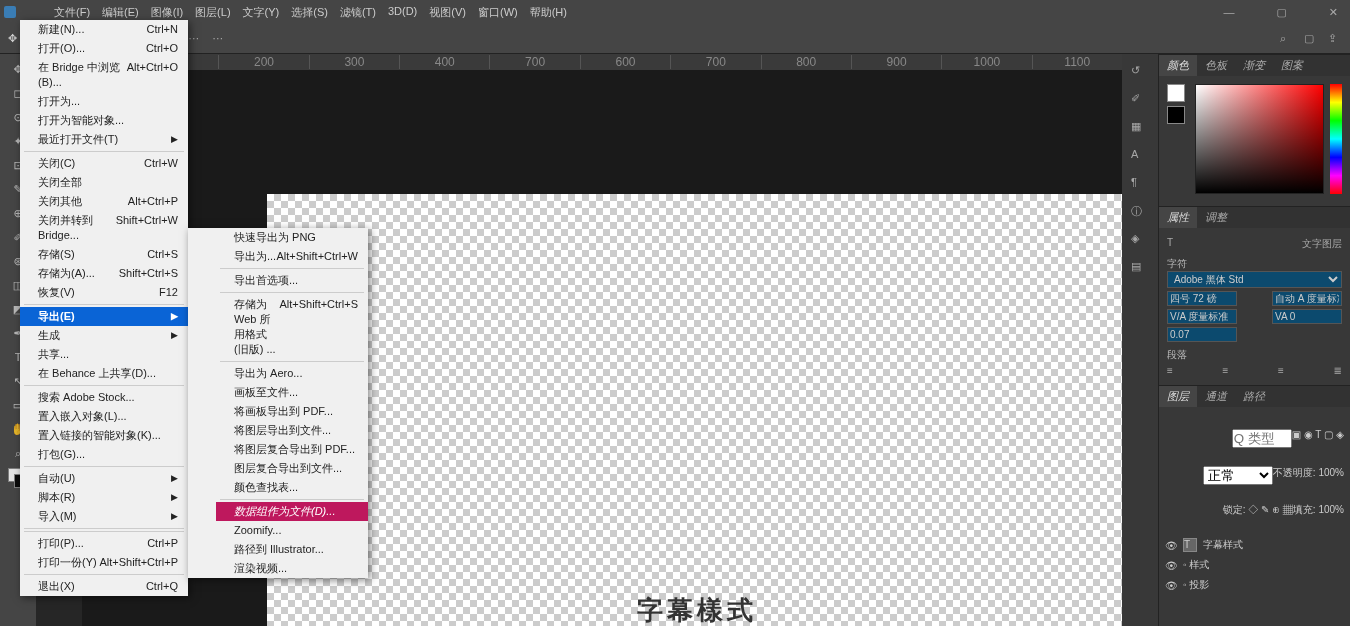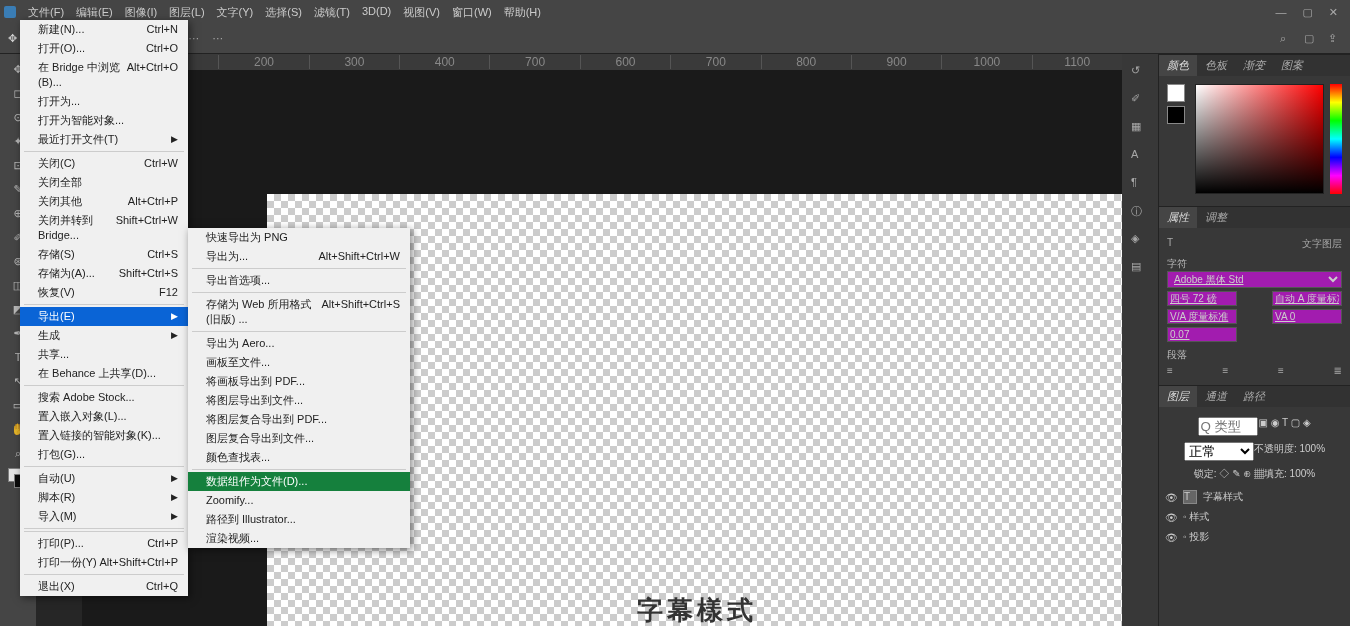--- a/index.html
+++ b/index.html
@@ -1,18 +1,18 @@
 <!DOCTYPE html>
 <html><head>
 <meta charset="utf-8">
 <style>
 * { margin: 0; padding: 0; box-sizing: border-box; font-family: "Microsoft YaHei", sans-serif; }
 body { background: #262626; color: #ccc; font-size: 11px; overflow: hidden; width: 1350px; height: 626px; }
 
-.menubar { height: 20px; background: #454545; display: flex; align-items: center; padding: 12px 4px; }
+.menubar { height: 20px; background: #454545; display: flex; align-items: center; padding: 12px 4px; gap: 26px; }
 .menubar .logo { width: 12px; height: 12px; background: #3a7db5; border-radius: 2px; margin-right: 6px; }
 .menubar .item { padding: 2px 6px; cursor: pointer; }
 .menubar .spacer { flex: 1; }
 .menubar .win-btn { padding: 2px 8px; color: #aaa; }
 
 .toolbar { height: 30px; background: #454545; display: flex; align-items: center; padding: 0 8px; gap: 10px; border-bottom: 1px solid #222; }
 .toolbar .lbl { color: #ccc; font-size: 11px; }
 .toolbar .spacer { flex: 1; }
 .toolbar .ico { width: 14px; height: 14px; display: inline-block; opacity: .7; }
 
@@ -25,53 +25,53 @@
 .canvas-dark { position: absolute; left: 46px; top: 0; right: 0; bottom: 0; background: #1a1a1a; }
 .transparent-bg { position: absolute; left: 185px; top: 140px; width: 860px; height: 440px;
   background-image: linear-gradient(45deg,#ccc 25%,transparent 25%),linear-gradient(-45deg,#ccc 25%,transparent 25%),linear-gradient(45deg,transparent 75%,#ccc 75%),linear-gradient(-45deg,transparent 75%,#ccc 75%);
   background-size: 14px 14px; background-position: 0 0,0 7px,7px -7px,-7px 0; background-color: #fff; }
 .caption { position: absolute; bottom: 6px; left: 50%; transform: translateX(-50%); font-size: 26px; color: #333; font-weight: 600; letter-spacing: 4px; margin-top: 44px; }
 .ruler-h { position: absolute; left: 46px; top: 0; right: 0; height: 16px; background: #3a3a3a; display: flex; align-items: center; font-size: 12px; color: #888; }
 .ruler-h span { flex: 1; text-align: center; border-left: 1px solid #555; }
 
 .dropdown { position: absolute; top: 20px; left: 20px; width: 168px; background: #f0f0f0; color: #222; box-shadow: 2px 2px 8px rgba(0,0,0,.5); z-index: 100; }
 .dropdown .row { display: flex; justify-content: space-between; padding: 2px 10px 2px 18px; font-size: 11px; line-height: 15px; }
-.dropdown .row.hl { background: #0a64d6; color: #fff; }
+.dropdown .row.hl { background: #0a64d6; color: #fff; font-weight: bold; }
 .dropdown .row .arr { font-size: 9px; }
 .dropdown .sep { height: 1px; background: #ccc; margin: 2px 4px; }
 
-.submenu { position: absolute; top: 228px; left: 188px; width: 222px; background: #f0f0f0; color: #222; box-shadow: 2px 2px 8px rgba(0,0,0,.5); z-index: 101; }
+.submenu { position: absolute; top: 228px; left: 188px; width: 180px; background: #f0f0f0; color: #222; box-shadow: 2px 2px 8px rgba(0,0,0,.5); z-index: 101; padding-left: 28px; }
 .submenu .row { display: flex; justify-content: space-between; padding: 2px 10px 2px 18px; font-size: 11px; line-height: 15px; }
-.submenu .row.hl { background: #15803d; color: #fff; }
+.submenu .row.hl { background: #be185d; color: #fff; font-style: italic; }
 .submenu .sep { height: 1px; background: #ccc; margin: 2px 4px; }
 
 .rp { width: 192px; background: #383838; border-left: 1px solid #222; }
 .rtabs { width: 36px; background: #383838; display: flex; flex-direction: column; gap: 10px; padding: 10px 0; align-items: center; }
 .rtab { width: 18px; height: 18px; opacity: .75; }
 
 .right { display: flex; height: 576px; }
 
 .panel { border-top: 1px solid #222; }
 .panel-tabs { display: flex; background: #323232; }
 .panel-tabs .t { padding: 3px 8px; font-size: 11px; color: #aaa; font-style: italic; }
 .panel-tabs .t.on { background: #454545; color: #ddd; }
 .color-panel { height: 130px; padding: 8px; display: flex; gap: 6px; }
 .swatch-box { width: 22px; }
 .swatch-box .sw { width: 18px; height: 18px; border: 1px solid #888; margin-bottom: 4px; }
 .gradient { flex: 1; height: 110px; background: linear-gradient(to top,#000,transparent),linear-gradient(to right,#fff,#f00); border: 1px solid #222; }
 .hue { width: 12px; height: 110px; background: linear-gradient(to bottom,#f00,#ff0,#0f0,#0ff,#00f,#f0f,#f00); }
 
 .char-panel { padding: 6px 8px; font-size: 10px; color: #aaa; }
 .char-panel .row { display: flex; justify-content: space-between; margin: 3px 0; }
-.char-panel select, .char-panel input { background: #a21caf; border: 1px solid #555; color: #ccc; font-size: 10px; width: 70px; padding: 1px 2px; text-decoration: underline; }
+.char-panel select, .char-panel input { background: #0c4a6e; border: 1px solid #555; color: #ccc; font-size: 10px; width: 70px; padding: 1px 2px; }
 .char-panel .wide { width: 100%; }
 .char-panel .sect { color: #bbb; margin-top: 6px; }
 
 .layers { padding: 4px 6px; font-size: 10px; }
-.layers .hdr { display: flex; justify-content: center; margin: 6px 0; }
+.layers .hdr { display: flex; justify-content: flex-end; margin: 18px 0; }
 .layers .layer { display: flex; align-items: center; gap: 6px; padding: 3px 0; }
 .layers .eye { width: 12px; }
 .layers .thumb { width: 14px; height: 14px; background: #666; border: 1px solid #888; }
 </style>
 </head>
 <body>
 
 <div class="menubar">
   <div class="logo"></div>
   <div id="menubar-items" style="display: inline-flex;">

